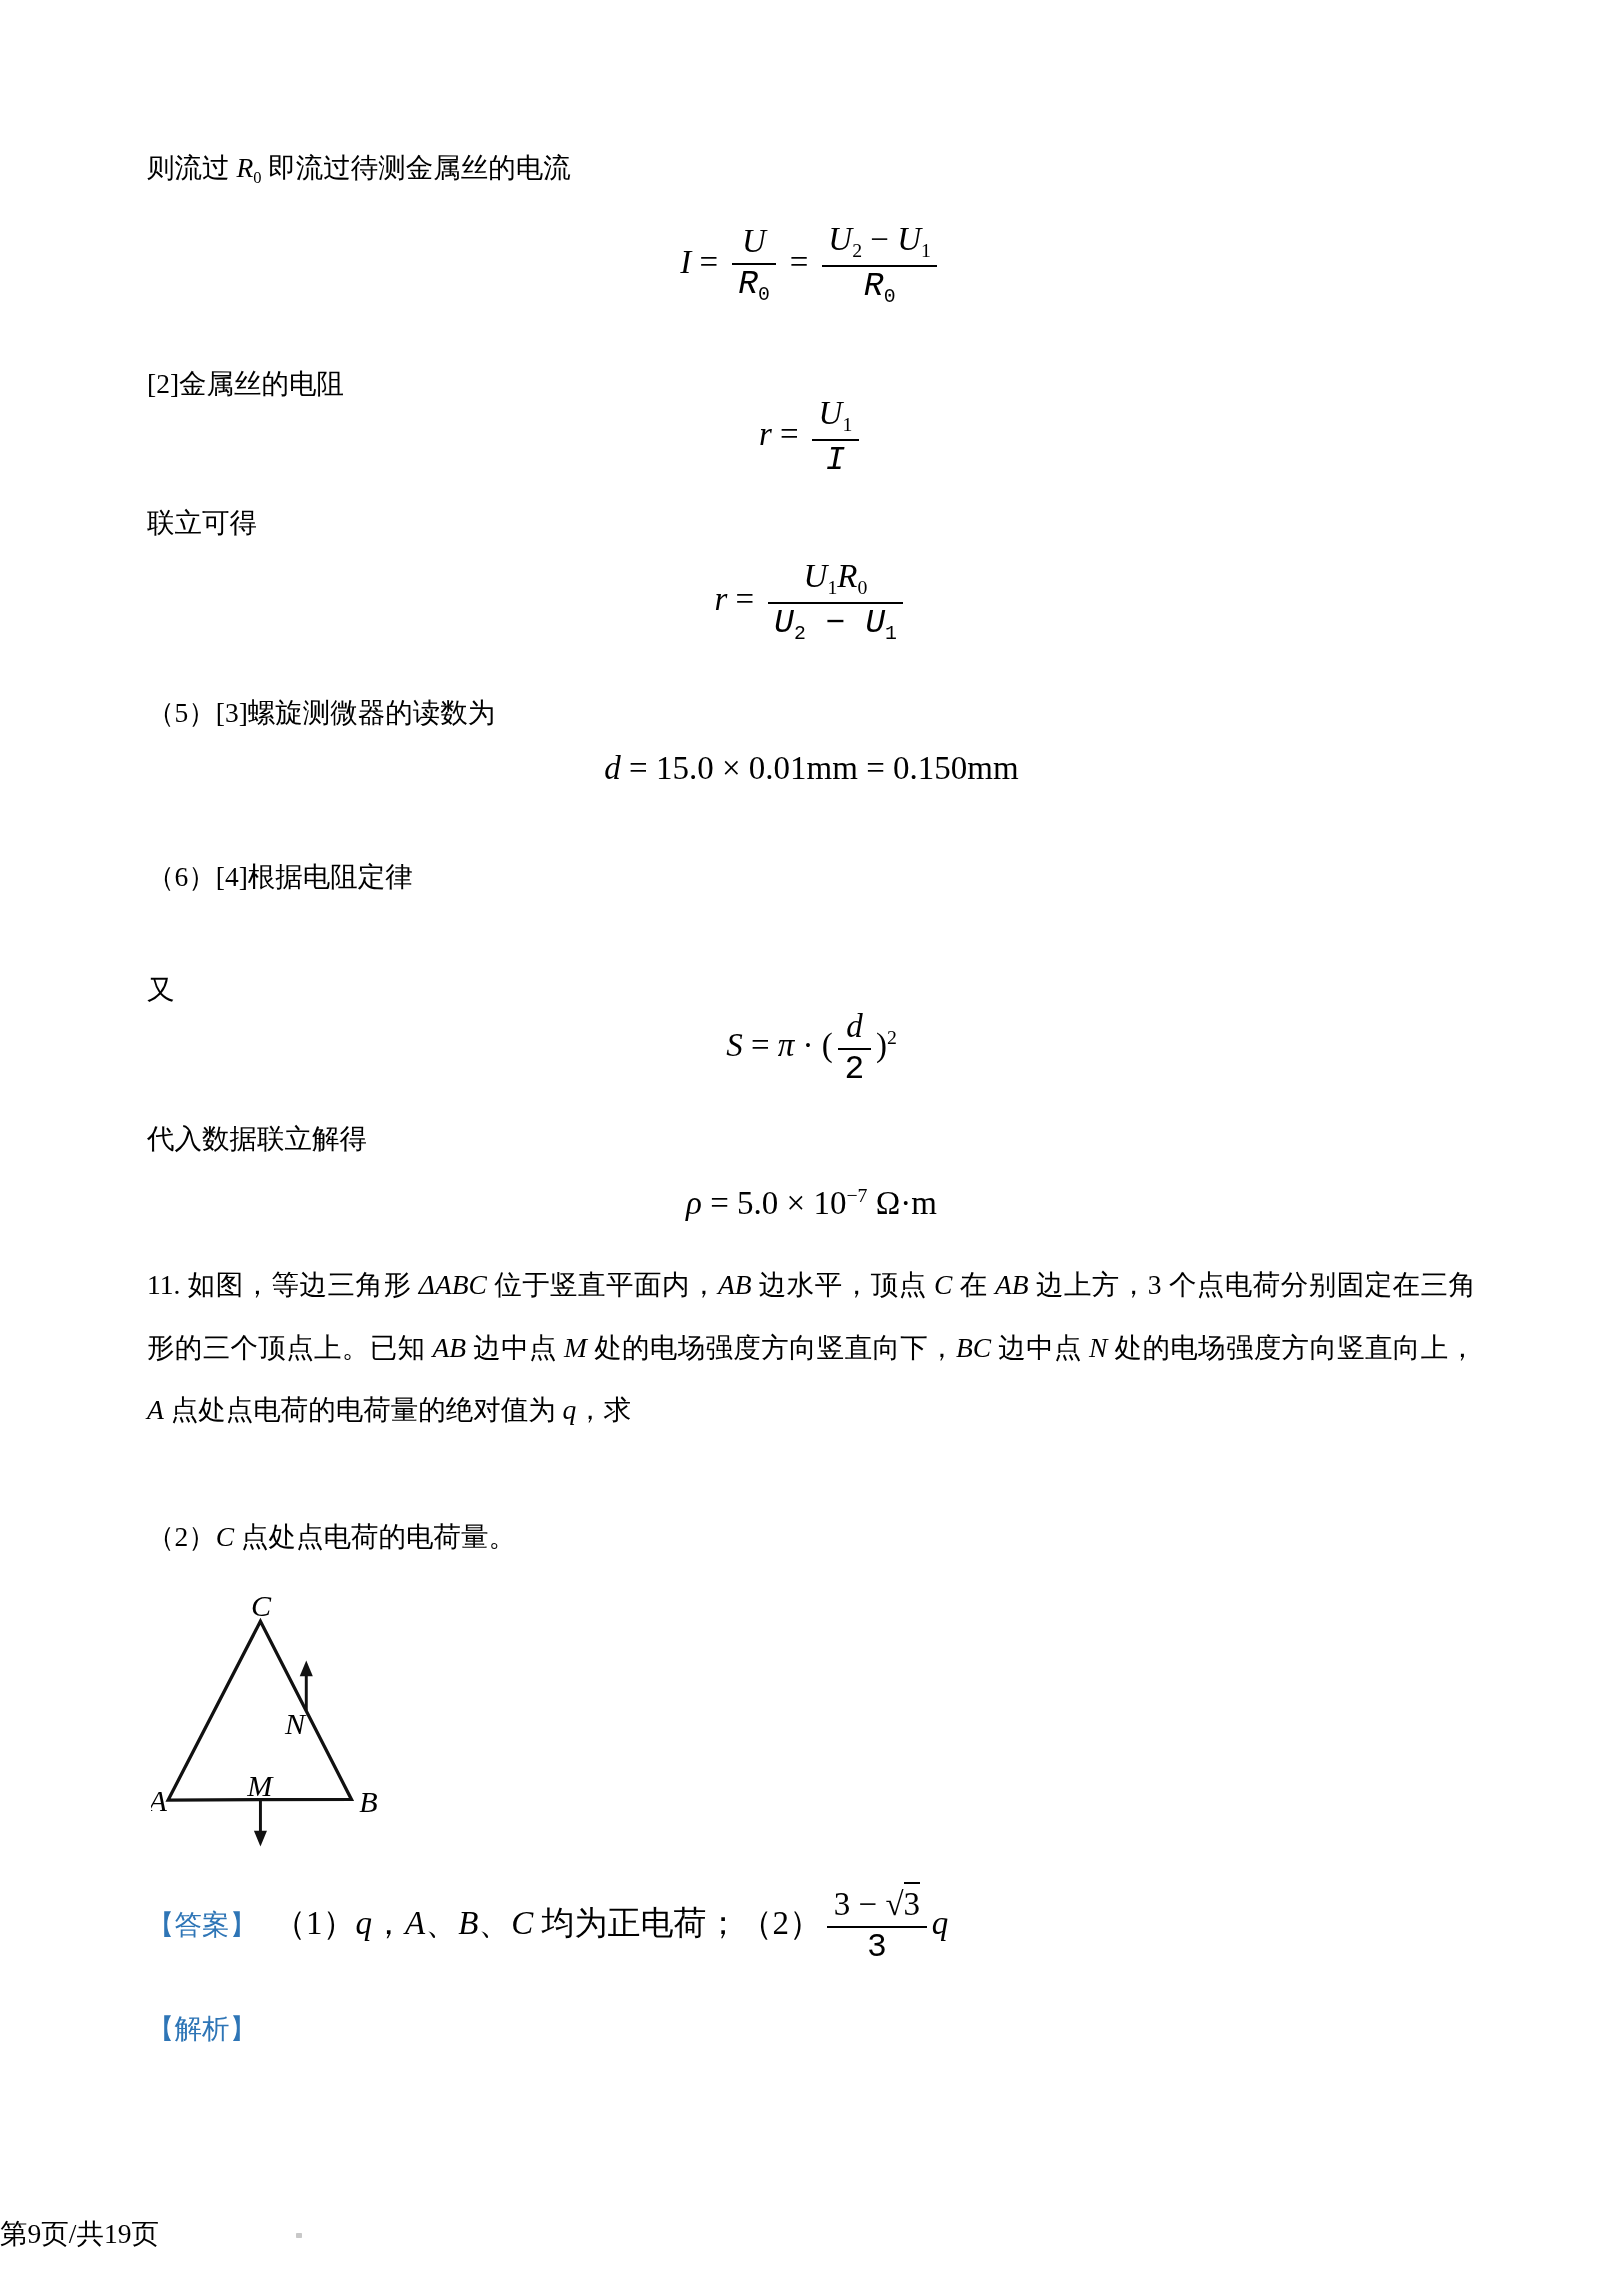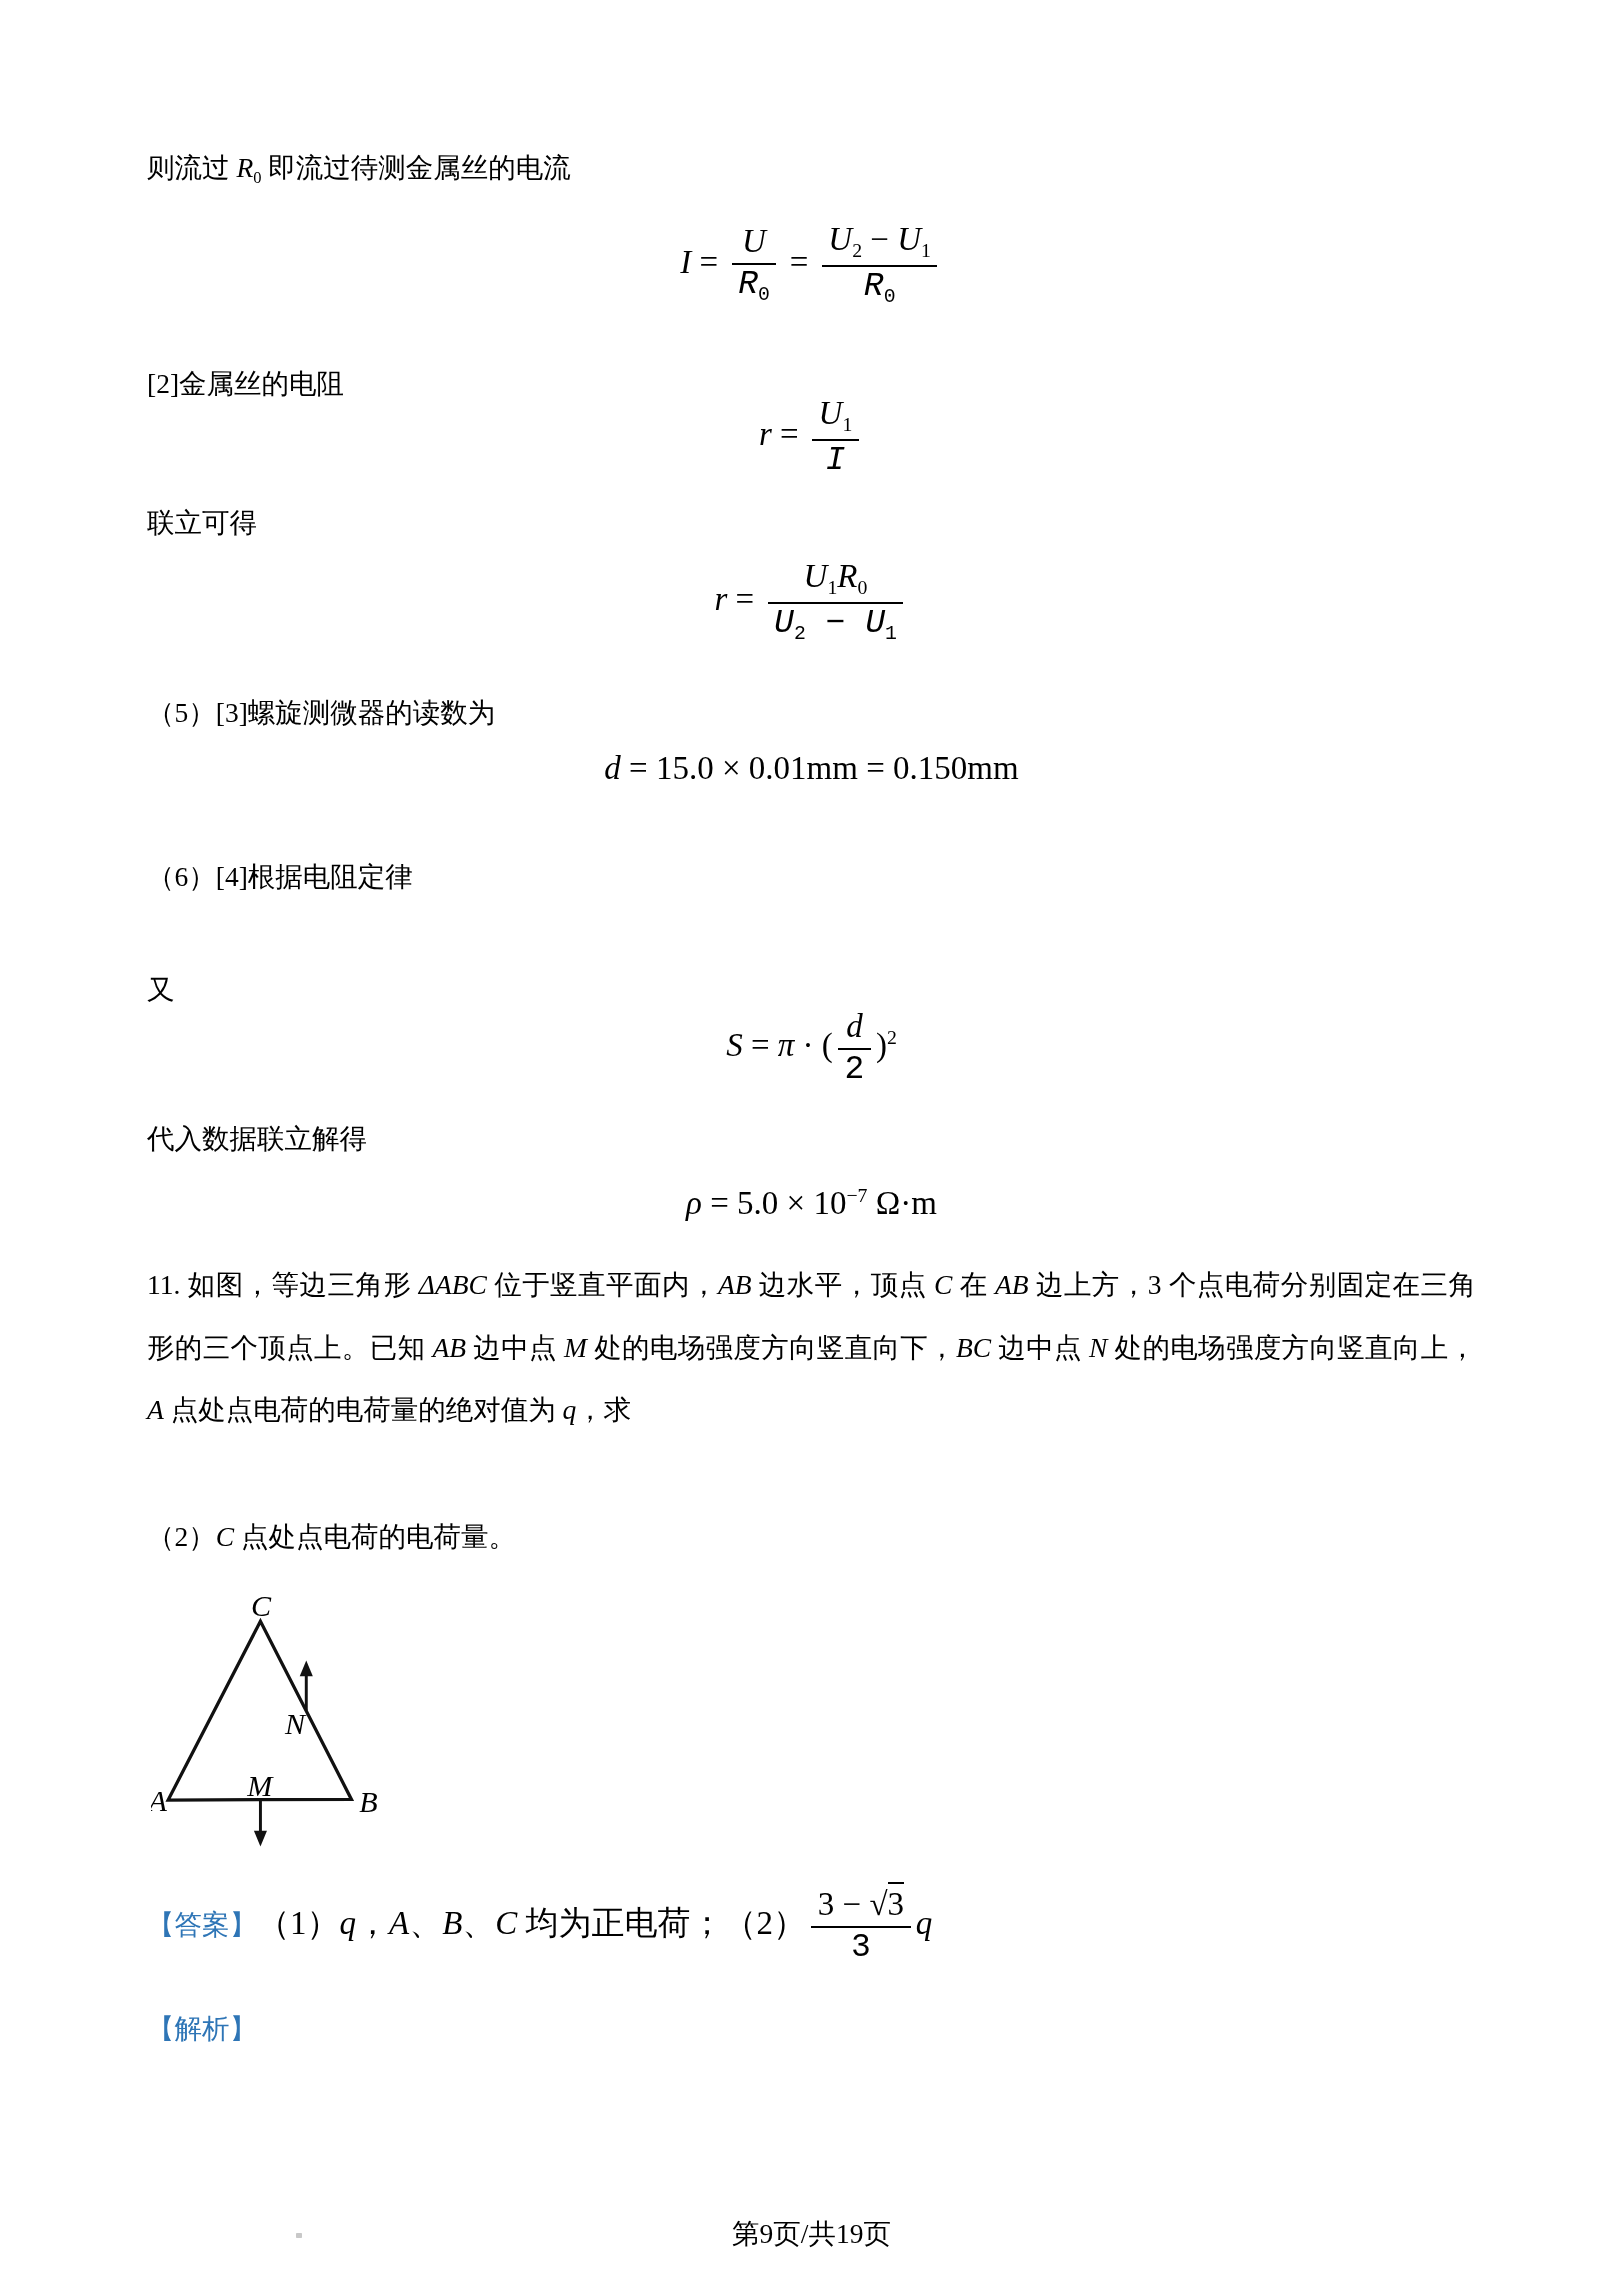--- a/index.html
+++ b/index.html
@@ -24,24 +24,24 @@
   .it{font-style:italic;}
   .ssub{font-size:0.6em;vertical-align:-0.35em;}
   .ssup{font-size:0.6em;vertical-align:0.6em;}
   .frac{display:inline-block;vertical-align:middle;text-align:center;margin:0 5.2px;}
   .frac>.num{display:block;border-bottom:2px solid #000;padding:0 6.5px 3.9px;line-height:1.05;}
   .frac>.den{display:block;padding:3.9px 6.5px 0;line-height:1.05;font-family:Liberation Mono, monospace;}
   .sqrt{white-space:nowrap;}
   .sqrt .rad{border-top:2px solid #000;padding-top:2px;}
   .blue{color:#2E75B6;}
   .answer-line{font-size:27.5px;}
-  .answer-line .formula-inline{font-size:33px;}
+  .answer-line .formula-inline{font-size:33px;margin-left:16px;}
   .footer{
     position:absolute;left:0;width:1623px;top:2216px;
-    text-align:center;font-size:27.5px;
+    text-align:left;font-size:27.5px;
   }
   .diagram{position:absolute;left:151px;top:1582px;}
   .diagram text{
     font-family:"Liberation Serif","DejaVu Serif",serif;
     font-style:italic;font-size:46px;fill:#000;
   }
   .stray{
     position:absolute;left:296px;top:2233px;width:5.9px;height:4.6px;
     background:#9a9a9a;opacity:.55;border-radius:0.7px;
   }

